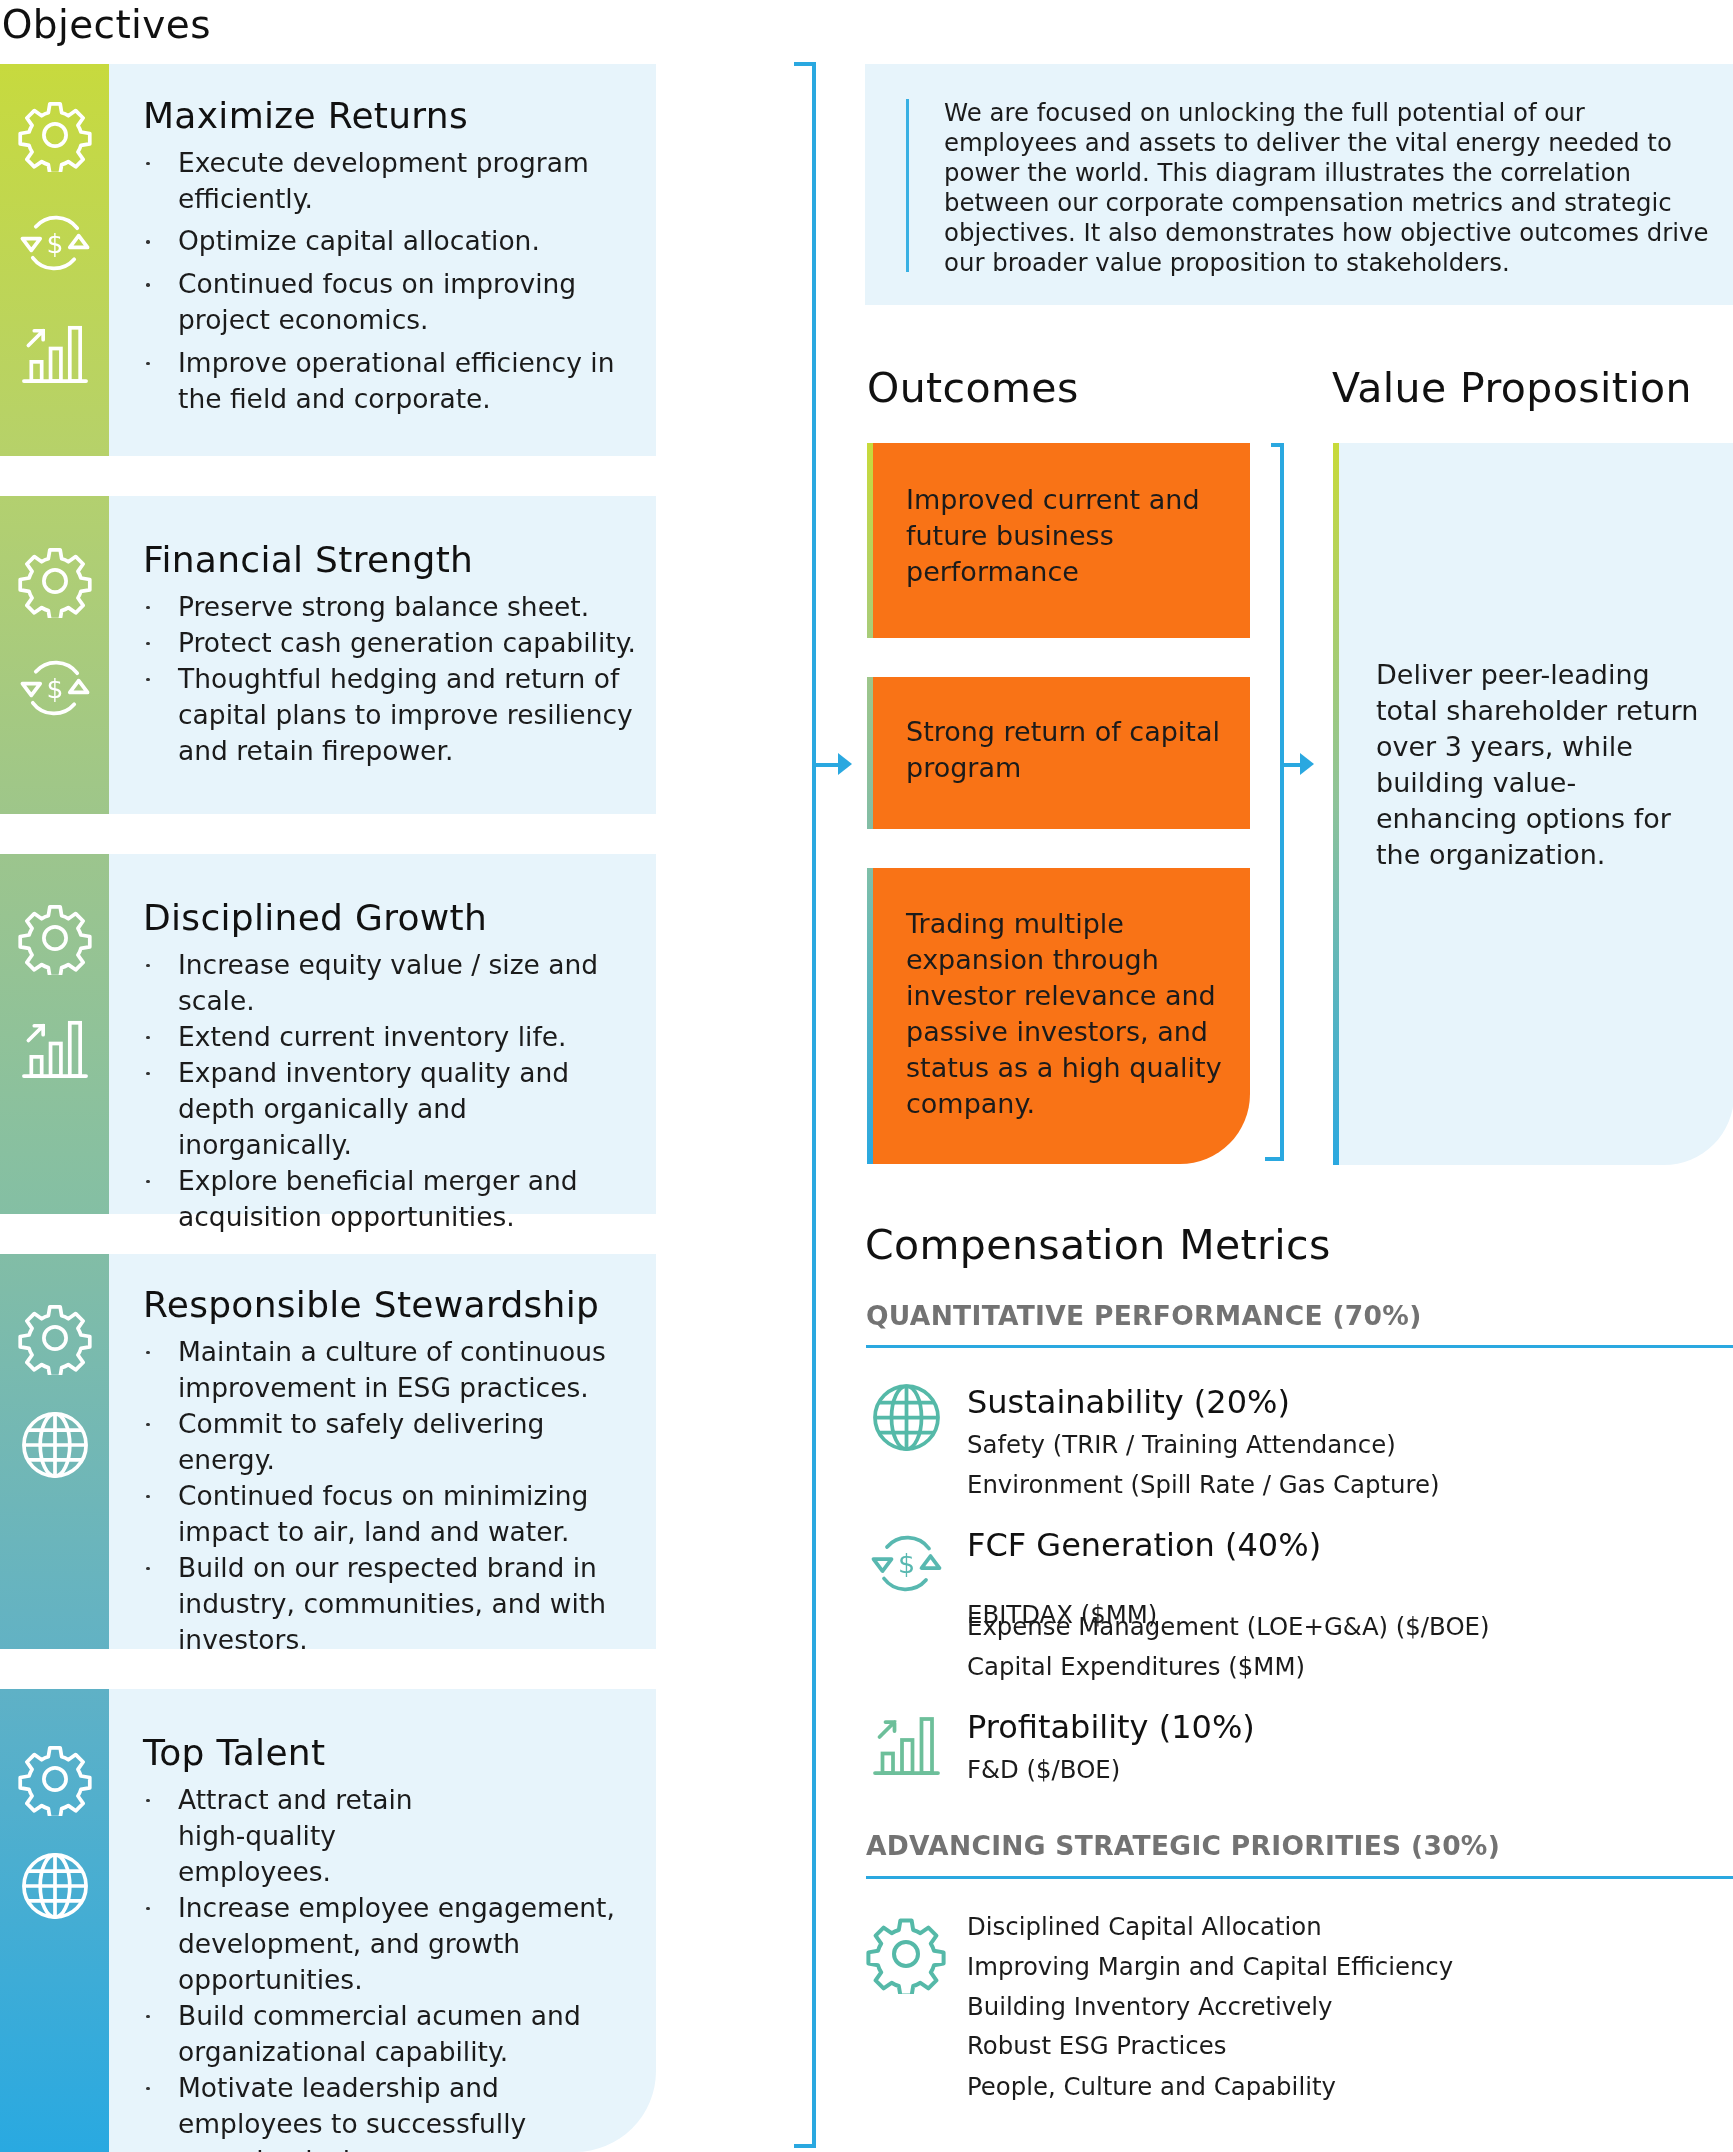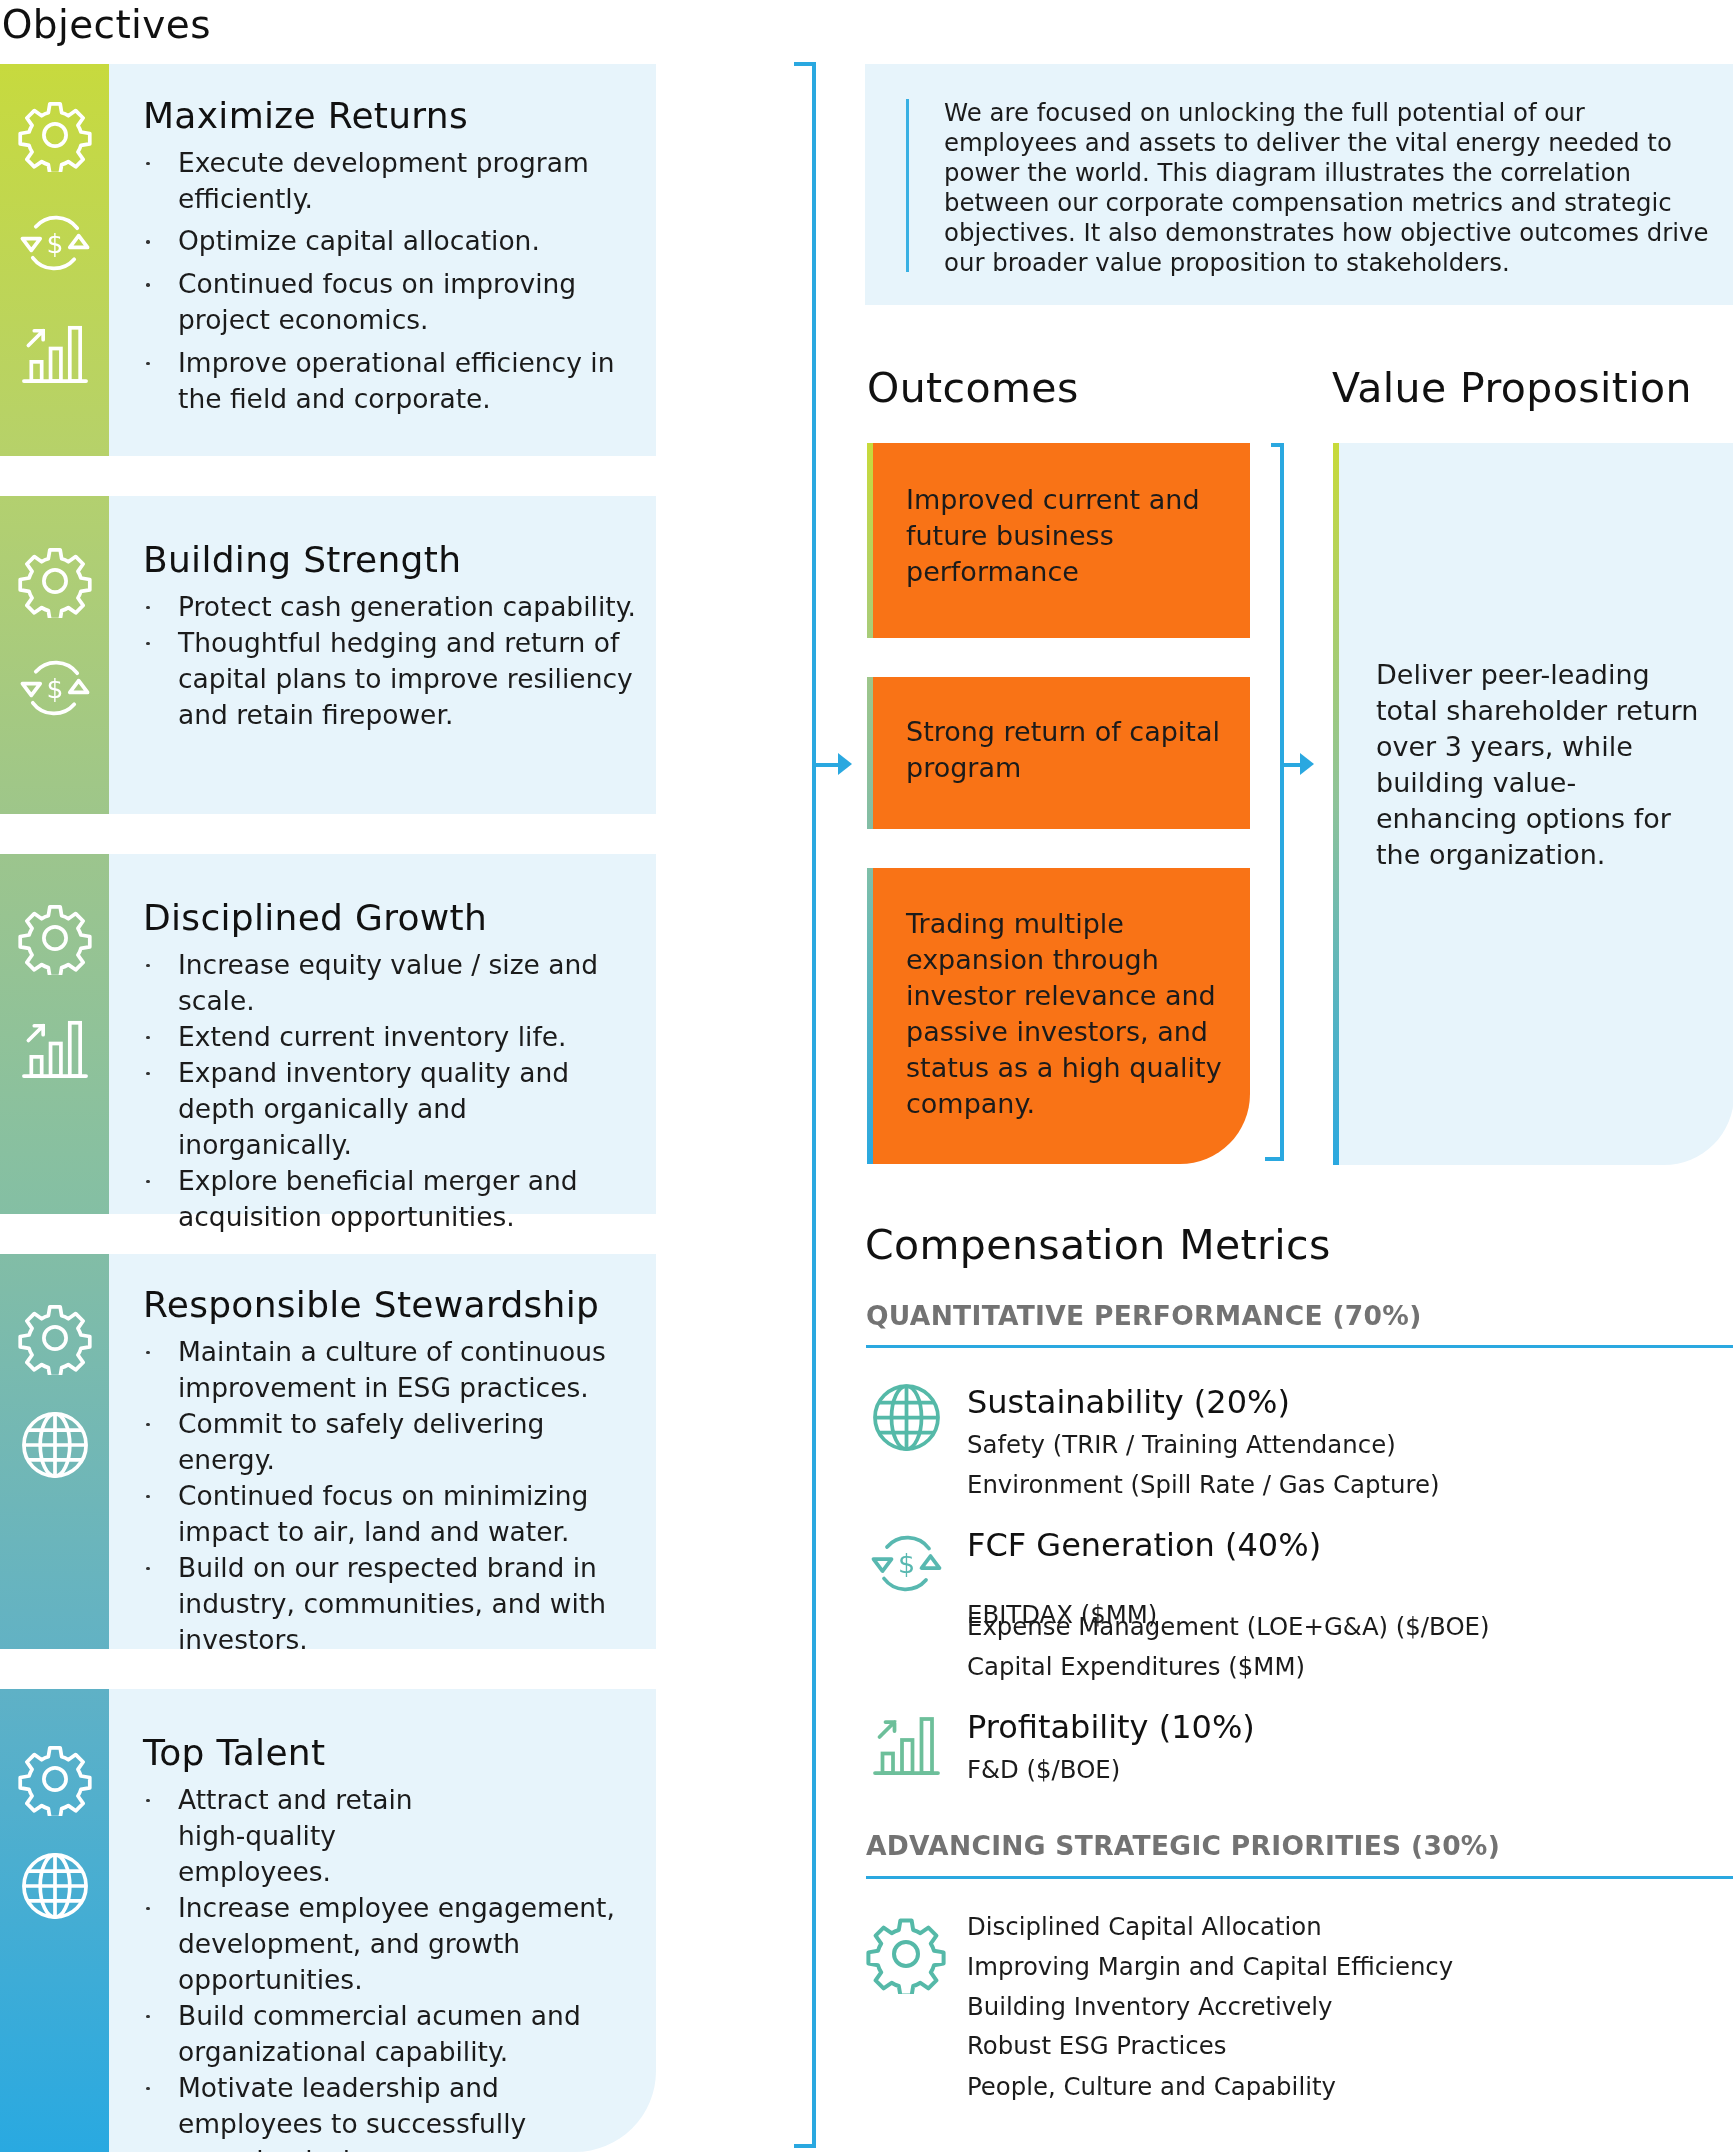--- a/index.html
+++ b/index.html
@@ -113,22 +113,23 @@
   <div class="obj-bar" style="background:linear-gradient(to bottom,#b3d06f,#9ec68a);"></div>
   <div class="obj-icons" style="top:48px;">
     <svg class="obj-icon" style="color:#fff;" viewBox="0 0 86 86" width="74" height="74">
         <use href="#sym-gear"></use>
       </svg>
     <svg class="obj-icon" style="color:#fff; margin-top:33px;" viewBox="0 0 86 86" width="74" height="74">
         <use href="#sym-dollar"></use>
       </svg>
   </div>
   <div class="obj-content" style="top:43px;">
-    <div class="obj-title">Building Strength</div>
-    <ul class="obj-list tight">
+    <div class="obj-title">Financial Strength</div>
+    <ul class="obj-list tight">
+      <li>Preserve strong balance sheet.</li>
       <li>Protect cash generation capability.</li>
       <li>Thoughtful hedging and return of capital plans to improve resiliency and retain firepower.</li>
     </ul>
   </div>
 </div>
 
 <div class="obj-box" style="top:854px; height:360px;">
   <div class="obj-bar" style="background:linear-gradient(to bottom,#9cc58d,#84bfa4);"></div>
   <div class="obj-icons" style="top:47px;">
     <svg class="obj-icon" style="color:#fff;" viewBox="0 0 86 86" width="74" height="74">

